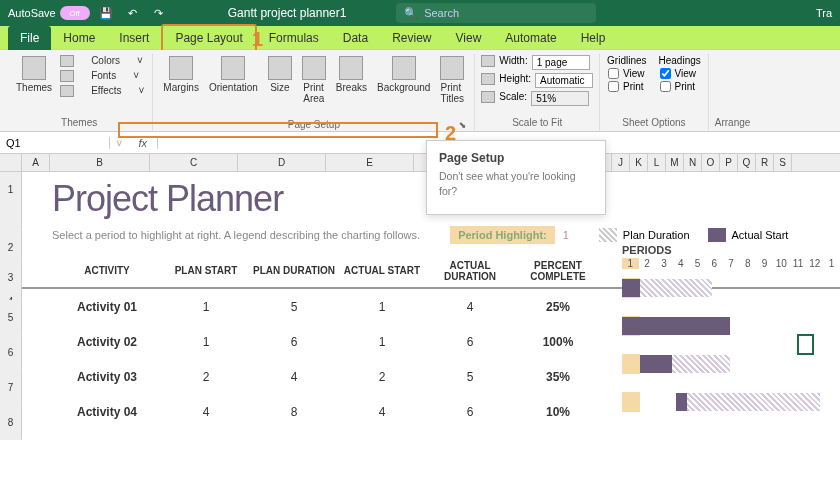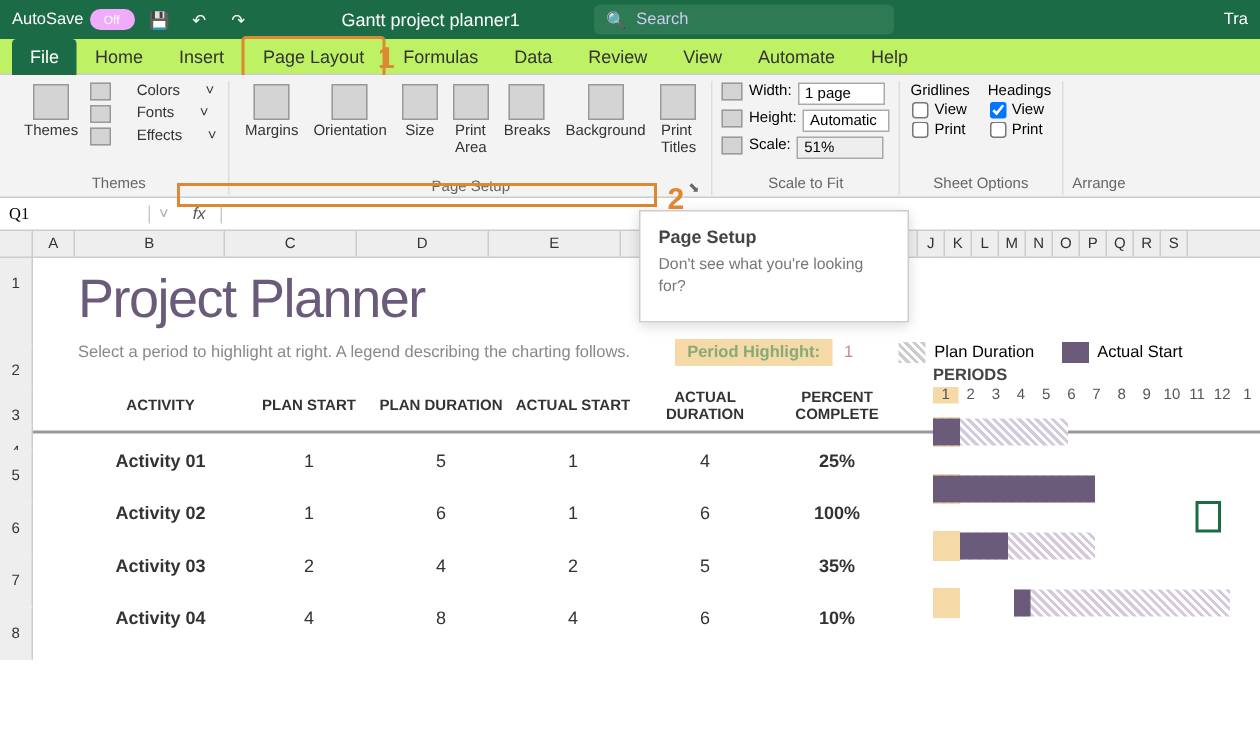--- a/index.html
+++ b/index.html
@@ -37,21 +37,21 @@
 .chk input { width: 11px; height: 11px; }
 .dialog-launcher { font-size: 9px; color: #666; text-align: right; margin-top: -12px; margin-right: 2px; }
 
 .page-setup-highlight { position: absolute; top: 122px; left: 118px; width: 320px; height: 16px; border: 2px solid #d83; pointer-events: none; z-index: 50; }
 
 .tooltip { position: absolute; top: 140px; left: 426px; background: #fff; border: 1px solid #ccc; box-shadow: 0 2px 8px rgba(0,0,0,.15); padding: 10px 12px; font-size: 11px; color: #444; width: 180px; z-index: 60; }
 .tooltip .tt-title { font-weight: 600; margin-bottom: 4px; font-size: 12px; }
 .tooltip .tt-text { color: #777; font-size: 10.5px; line-height: 1.4; margin-bottom: 6px; }
 
 .formula-bar { height: 22px; display: flex; align-items: center; border-bottom: 1px solid #ccc; font-size: 11px; }
-.name-box { width: 100px; border-right: 1px solid #ccc; padding: 0 6px; font-family: Liberation Serif, serif; }
+.name-box { width: 110px; border-right: 1px solid #ccc; padding: 0 6px; }
 .fx { padding: 0 10px; border-right: 1px solid #ccc; font-style: italic; color: #555; }
 
 .sheet { display: flex; }
 .row-headers { width: 22px; display: flex; flex-direction: column; }
 .col-headers { display: flex; height: 18px; background: #eee; border-bottom: 1px solid #ccc; font-size: 10px; color: #333; }
 .col-h { border-right: 1px solid #ccc; text-align: center; line-height: 18px; }
 .row-h { height: 35px; border-bottom: 1px solid #eee; border-right: 1px solid #ccc; font-size: 10px; text-align: center; line-height: 35px; background: #eee; color: #333; }
 .cells { flex: 1; background: #fff; position: relative; }
 
 .planner-title { font-size: 36px; font-weight: 400; color: #6b5b7b; letter-spacing: -1px; padding: 6px 0 2px 30px; }

